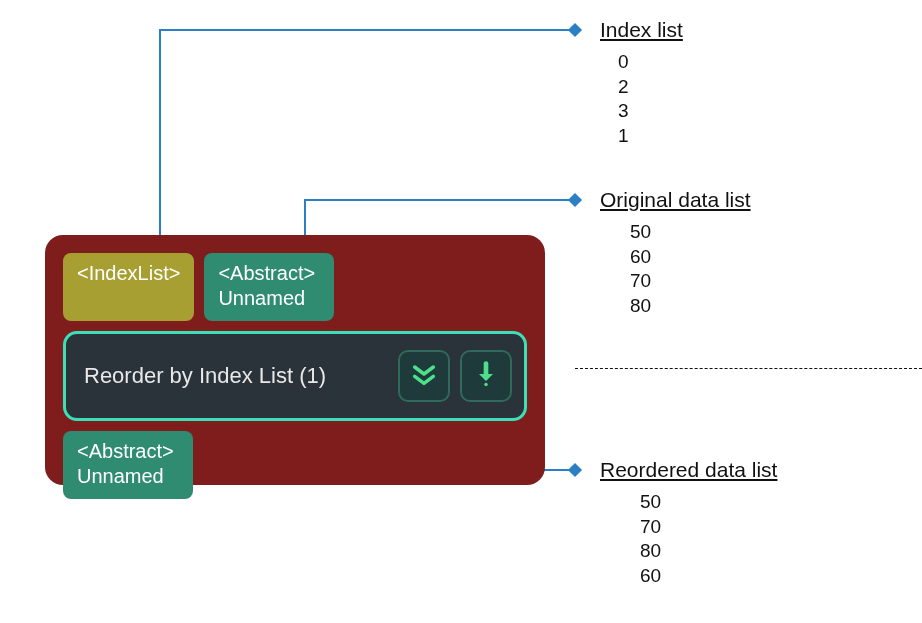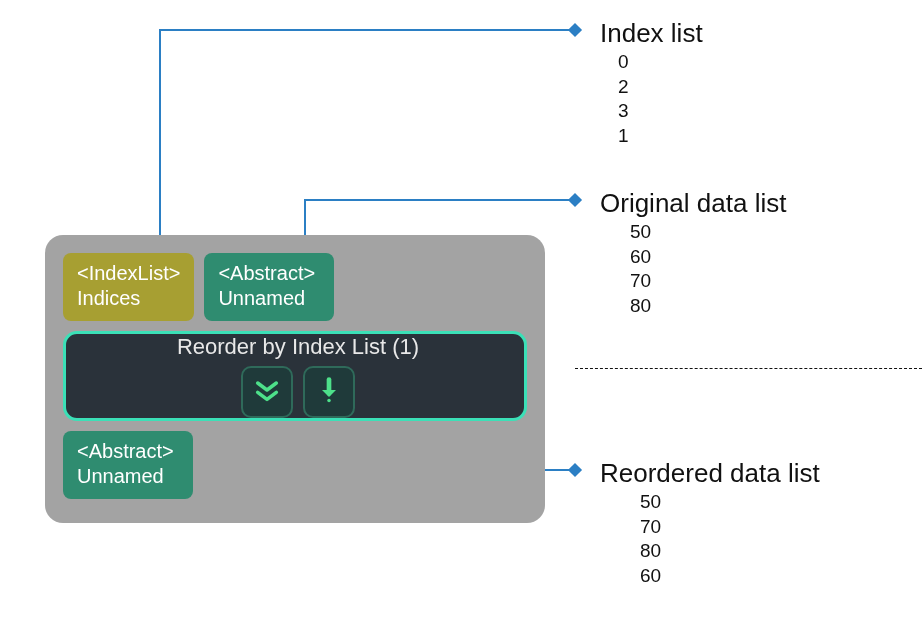--- a/index.html
+++ b/index.html
@@ -11,22 +11,22 @@
     position: relative;
     overflow: hidden;
   }
 
   
   .node-panel {
     position: absolute;
     left: 45px;
     top: 235px;
     width: 500px;
-    height: 288px;
-    background: #a3a3a3;
+    height: 250px;
+    background: #7f1d1d;
     border-radius: 18px;
     padding: 18px;
   }
 
   .port-row {
     display: flex;
     gap: 10px;
   }
   .port {
     border-radius: 8px;
@@ -44,21 +44,20 @@
   .node-body {
     margin-top: 10px;
     border: 3px solid #3be0b7;
     border-radius: 14px;
     background: #2a323a;
     height: 90px;
     display: flex;
     align-items: center;
     padding: 0 12px 0 18px;
     color: #e8e8e8;
-    flex-direction: column;
   }
   .node-title {
     flex: 1;
     font-size: 22px;
     font-weight: 400;
   }
   .node-buttons { display: flex; gap: 10px; }
   .sq-btn {
     width: 52px; height: 52px;
     border-radius: 10px;
@@ -67,22 +66,23 @@
     display: flex;
     align-items: center;
     justify-content: center;
   }
   .sq-btn svg { width: 28px; height: 28px; }
   .output-row { margin-top: 10px; }
 
   
   .anno-label {
     position: absolute;
-    font-size: 26px;
+    font-size: 21px;
     color: #111;
+    text-decoration: underline;
   }
   .anno-values {
     position: absolute;
     font-size: 19px;
     color: #111;
     line-height: 1.3;
   }
   .anno-values div { }
 
   
@@ -144,21 +144,20 @@
   <div>70</div>
   <div>80</div>
   <div>60</div>
 </div>
 
 <div class="node-panel">
 
   <div class="port-row">
     <div class="port port-olive">
       <span class="type">&lt;IndexList&gt;</span>
-      <span class="name">Indices</span>
     </div>
     <div class="port port-teal">
       <span class="type">&lt;Abstract&gt;</span>
       <span class="name">Unnamed</span>
     </div>
   </div>
 
   <div class="node-body">
     <div class="node-title">Reorder by Index List (1)</div>
     <div class="node-buttons">

